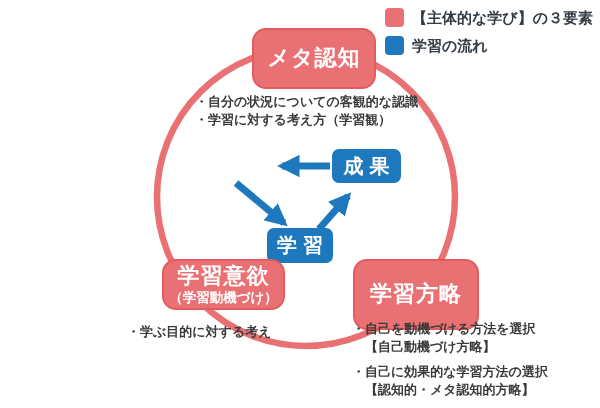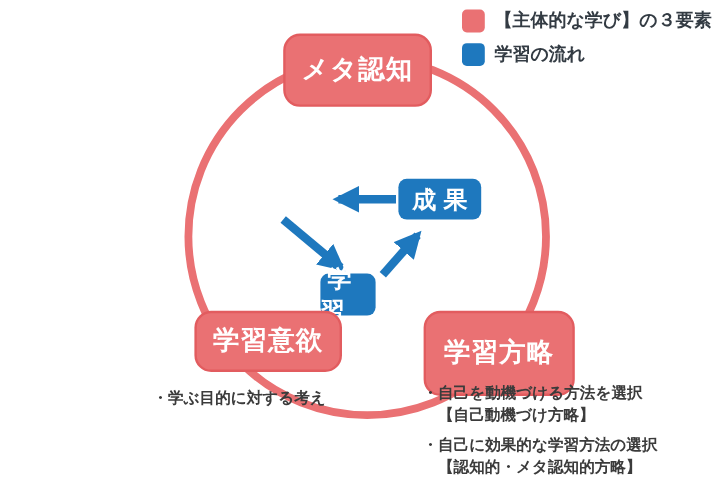--- a/index.html
+++ b/index.html
@@ -21,21 +21,21 @@
   .red-node .s{font-size:13.5px;font-weight:700;margin-top:2px;}
 
   .blue-node{
     position:absolute;display:flex;align-items:center;justify-content:center;
     background:var(--blue);border-radius:7px;color:#fff;
     font-size:20px;font-weight:700;letter-spacing:6px;text-indent:6px;box-sizing:border-box;
   }
 
   .notes{position:absolute;color:var(--note);font-size:13px;font-weight:700;line-height:17.5px;white-space:nowrap;}
   .notes .tag{padding-left:13px;}
-  .notes .group{margin-bottom:8px;font-family:Liberation Mono, monospace;}
+  .notes .group{margin-bottom:8px;}
 
   .legend{position:absolute;left:385px;top:8px;}
   .legend-item{display:flex;margin-bottom:9px;}
   .legend-swatch{width:19px;height:19px;border-radius:4px;margin-right:8px;flex:0 0 auto;}
   .legend-swatch.red{background:var(--red);}
   .legend-swatch.blue{background:var(--blue);}
   .legend-label{color:var(--ink);font-size:15px;font-weight:700;white-space:nowrap;line-height:19px;}
 </style>
 </head>
 <body>
@@ -50,34 +50,39 @@
     </defs>
     <circle class="ring" cx="306" cy="197" r="149"></circle>
     <line class="flow-arrow" x1="330" y1="166" x2="282" y2="166" marker-end="url(#ah)"></line>
     <line class="flow-arrow" x1="236" y1="183" x2="284" y2="223" marker-end="url(#ah)"></line>
     <line class="flow-arrow" x1="319" y1="229" x2="348" y2="196" marker-end="url(#ah)"></line>
   </svg>
 
   <div class="blue-node" style="left:332px;top:149px;width:69px;height:34px;">
     <span>成果</span>
   </div>
-  <div class="blue-node" style="left:267px;top:228px;width:46px;height:35px;">
+  <div class="blue-node" style="left:267px;top:228px;width:66px;height:35px;">
     <span>学習</span>
   </div>
 
-  <div class="red-node" style="left:236px;top:28px;width:124px;height:61px;gap:24px;">
+  <div class="red-node" style="left:252px;top:28px;width:124px;height:61px;gap:24px;">
     <div class="t">メタ認知</div>
   </div>
   <div class="red-node" style="left:126px;top:259px;width:123px;height:51px;margin-left:36px;">
     <div class="t">学習意欲</div>
+    <div class="s">（学習動機づけ）</div>
   </div>
   <div class="red-node" style="left:353px;top:259px;width:126px;height:71px;">
     <div class="t">学習方略</div>
   </div>
 
+  <div class="notes" style="left:195px;top:93px;">
+    <div>・自分の状況についての客観的な認識</div>
+    <div>・学習に対する考え方（学習観）</div>
+  </div>
 
   <div class="notes" style="left:127px;top:323px;">
     <div>・学ぶ目的に対する考え</div>
   </div>
 
   <div class="notes" style="left:352px;top:320px;">
     <div class="group">
       <div>・自己を動機づける方法を選択</div>
       <div class="tag">【自己動機づけ方略】</div>
     </div>

